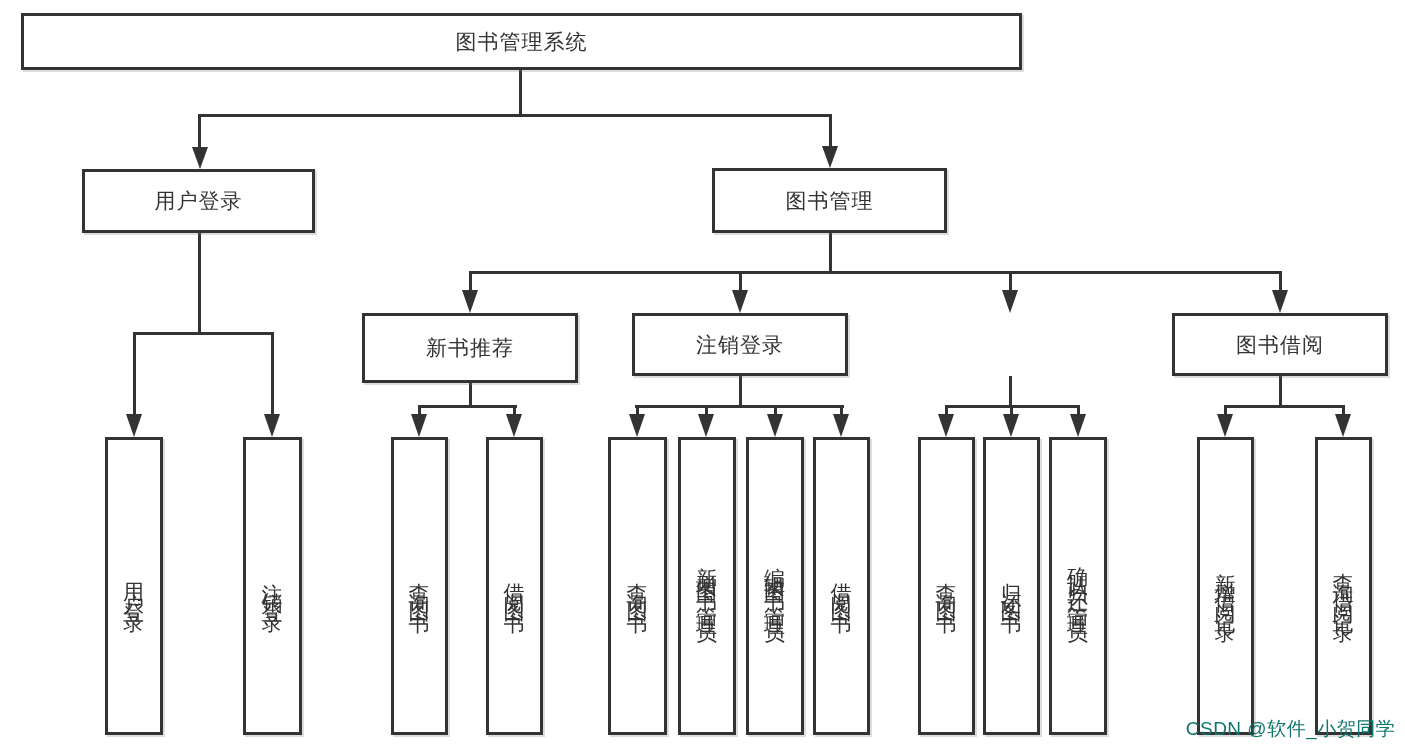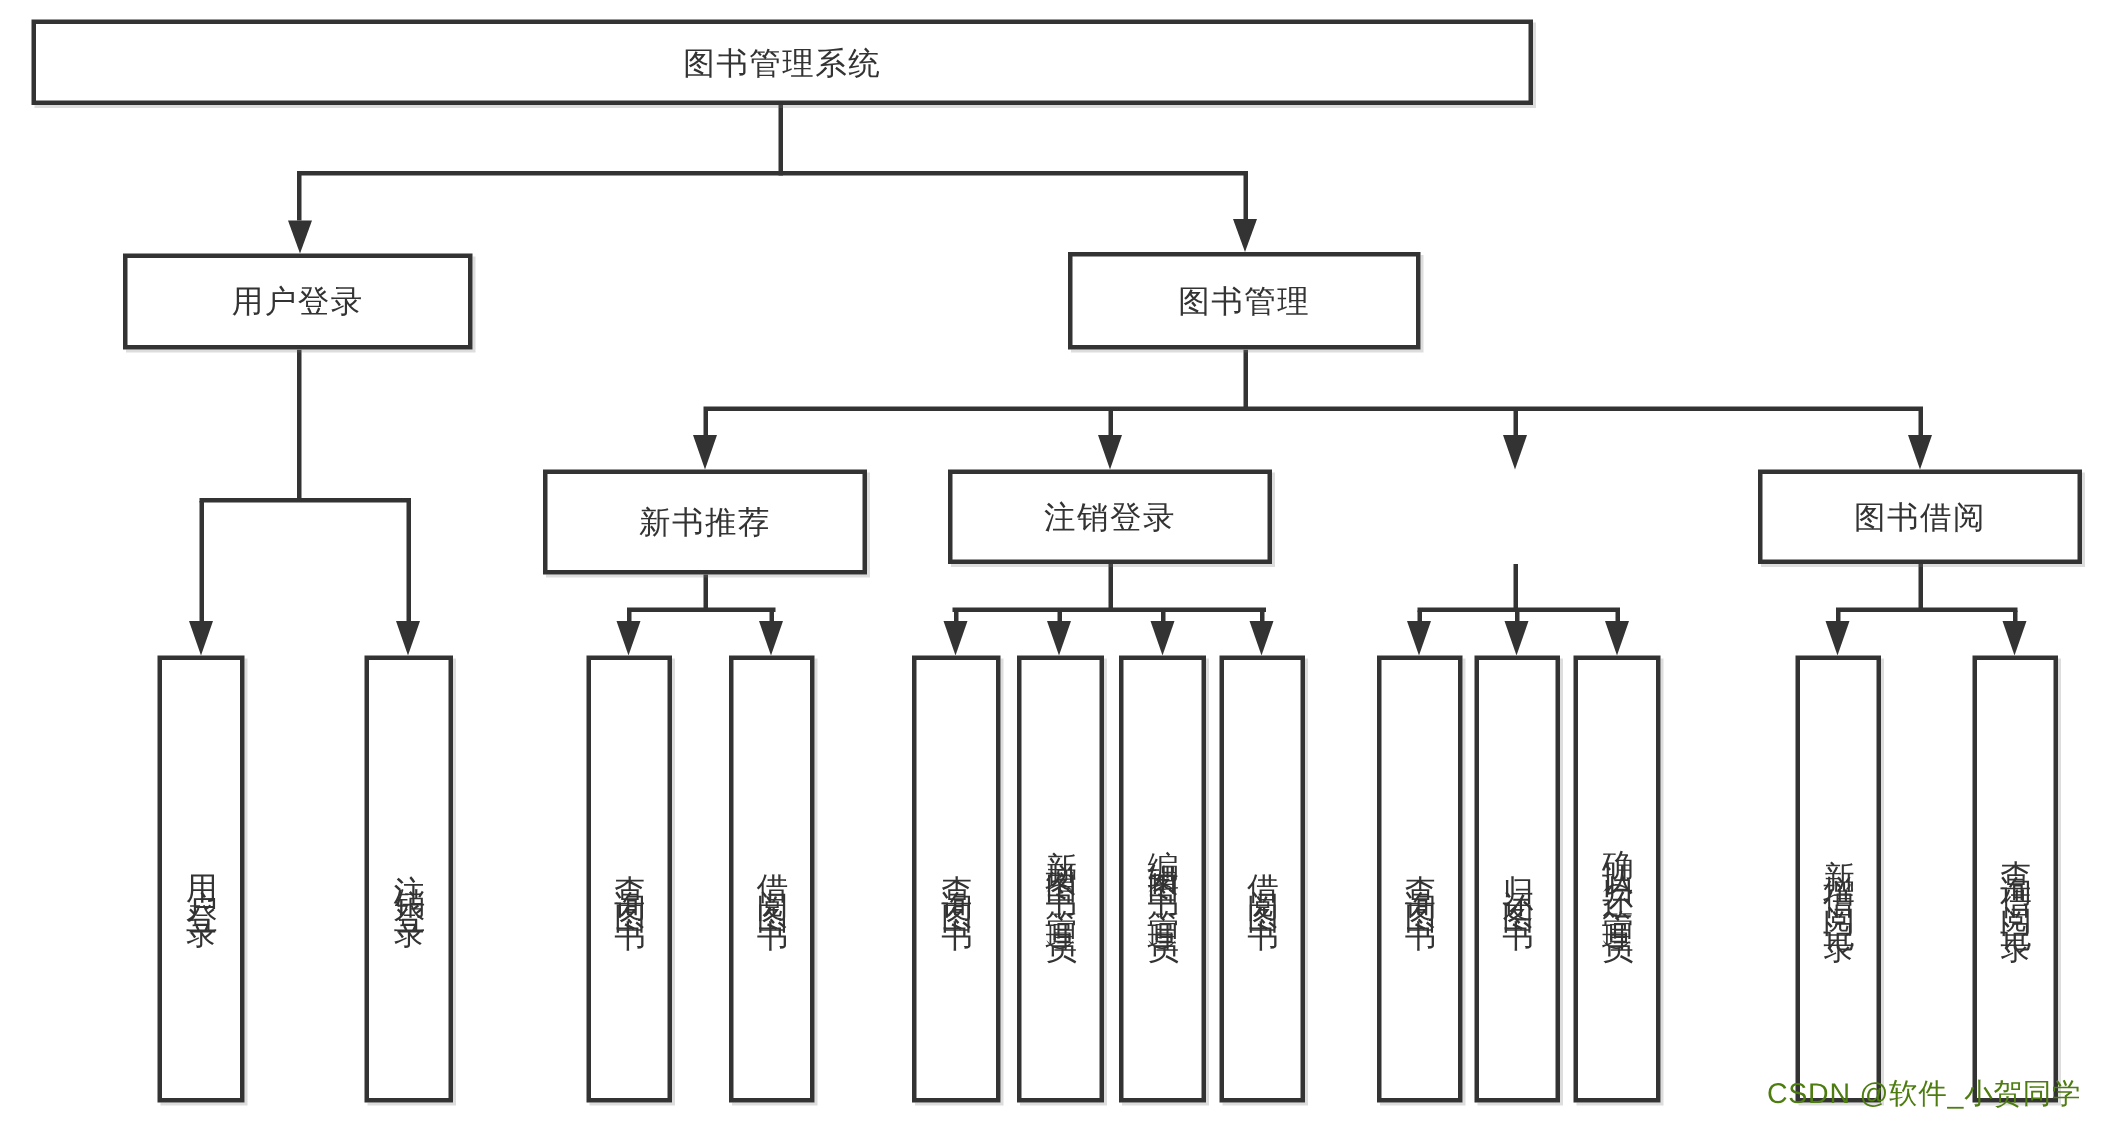--- a/index.html
+++ b/index.html
@@ -23,22 +23,22 @@
     white-space:nowrap;color:#333333;
   }
   .line{position:absolute;background:#333333;}
   .arr{
     position:absolute;width:0;height:0;
     border-left:8px solid transparent;border-right:8px solid transparent;
     border-top:23px solid #333333;
   }
   .arr2{border-top-width:22px;}
   .watermark{
-    position:absolute;top:716px;left:1178px;width:225px;text-align:left;
-    font-size:19px;color:#4d7c0f;z-index:10;letter-spacing:0.5px;
+    position:absolute;top:716px;left:1178px;width:225px;text-align:center;
+    font-size:19px;color:#0f766e;z-index:10;letter-spacing:0.5px;
   }
 </style>
 </head>
 <body>
 
 <div class="canvas">
 
   <div class="line" style="left:519px;top:70px;width:3px;height:47px;"></div>
 
   <div class="line" style="left:198px;top:114px;width:634px;height:3px;"></div>

